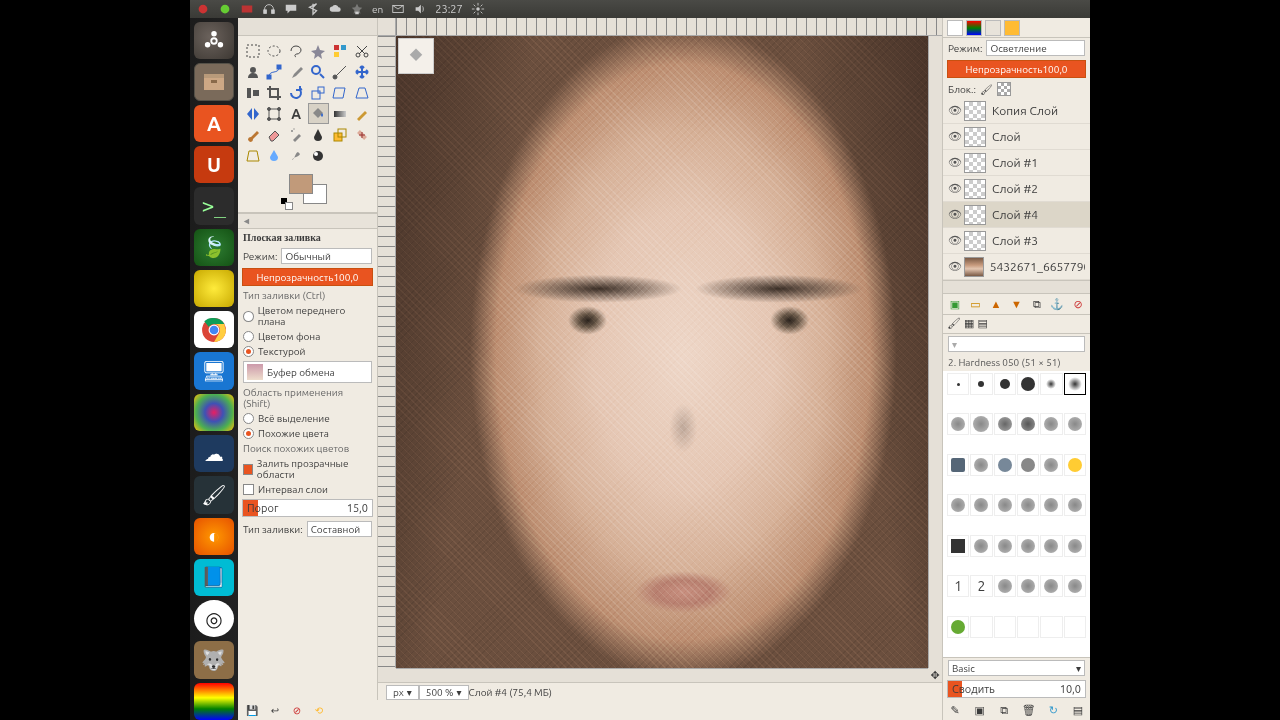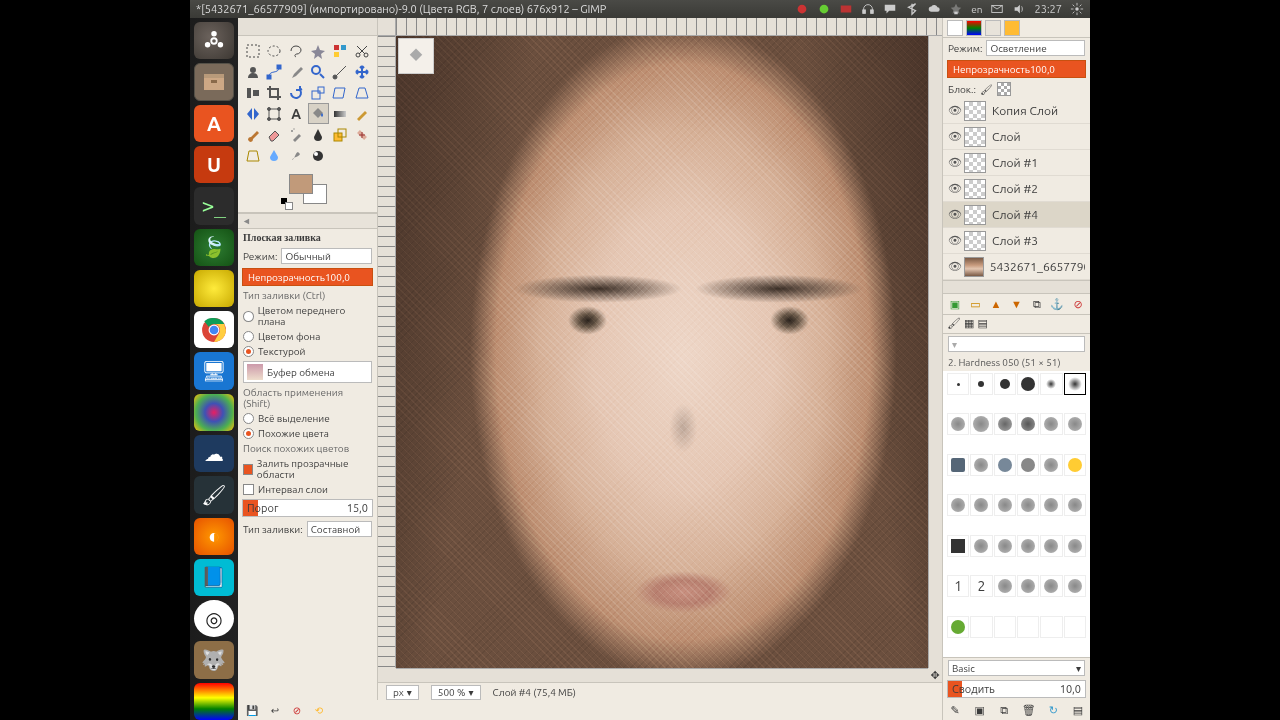--- a/index.html
+++ b/index.html
@@ -120,21 +120,21 @@
   display:flex; align-items:center; padding:0 4px;
 }
 .options-tab .chev { font-size:9px; color:#888;}
 .opt-title { padding: 3px 5px; font-weight: bold; font-size:10px;font-family:Liberation Serif, serif;}
 .opt-row { padding: 2px 5px; display:flex; align-items:center; gap:4px; font-size:10px;}
 .slider-orange {
   margin: 2px 4px;
   height: 18px;
   background: #e95420;
   color: #fff;
-  display: flex; align-items: center; justify-content: flex-start;
+  display: flex; align-items: center; justify-content: center;
   padding: 0 5px;
   font-size: 10px;
   border: 1px solid #c85010;
 }
 .radio { width:11px; height:11px; border-radius:50%; border:1px solid #888; display:inline-block; background:#fff;}
 .radio.on::after{content:''; display:block; width:5px; height:5px; border-radius:50%; background:#e95420; margin:2px;}
 .check { width:11px; height:11px; border:1px solid #888; background:#fff; display:inline-block;}
 .check.on { background:#e95420; }
 .field { flex:1; background:#fff; border:1px solid #bbb; padding:1px 3px; height:16px; display:flex; align-items:center;}
 .spin { background:#fff; border:1px solid #bbb; height:18px; display:flex; align-items:center; justify-content:space-between; padding:0 4px; margin:2px 4px;}
@@ -182,21 +182,21 @@
   mix-blend-mode: overlay;
 }
 .cursor-thumb {
   position:absolute; left:2px; top:2px;
   width:36px; height:36px;
   background:#f4f0ea; border:1px solid #ccc;
   display:flex; align-items:center; justify-content:center;
 }
 .status {
   height:20px; background:#f0ebe2; border-top:1px solid #c8c4bb;
-  display:flex; align-items:center; gap:12px; padding:0 8px; font-size:10px;
+  display:flex; align-items:center; gap:0; padding:0 8px; font-size:10px;
 }
 .status .box { background:#fff; border:1px solid #bbb; padding:0 6px; height:15px; display:flex; align-items:center;}
 
 .right-panel {
   position: absolute;
   right: 190px; top: 18px;
   width: 148px; height: 702px;
   background:#f0ebe2;
   border-left:1px solid #c8c4bb;
   display:flex; flex-direction:column;
@@ -234,21 +234,20 @@
 .brush-grid .b .soft { background:radial-gradient(#333,transparent 70%);}
 .brush-grid .b .tex { background:radial-gradient(#888,#bbb); }
 .brush-footer {
   border-top:1px solid #c8c4bb;
 }
 </style>
 </head>
 <body>
 
 <div class="top-panel">
-  <span class="title">*[5432671_66577909] (импортировано)-9.0 (Цвета RGB, 7 слоев) 676x912 – GIMP</span>
   <div class="tray">
     <span>
         <svg viewBox="0 0 16 16">
           <circle cx="8" cy="8" r="5" fill="#c33"></circle>
         </svg>
       </span>
     <span>
         <svg viewBox="0 0 16 16">
           <circle cx="8" cy="8" r="5" fill="#6c3"></circle>
         </svg>

